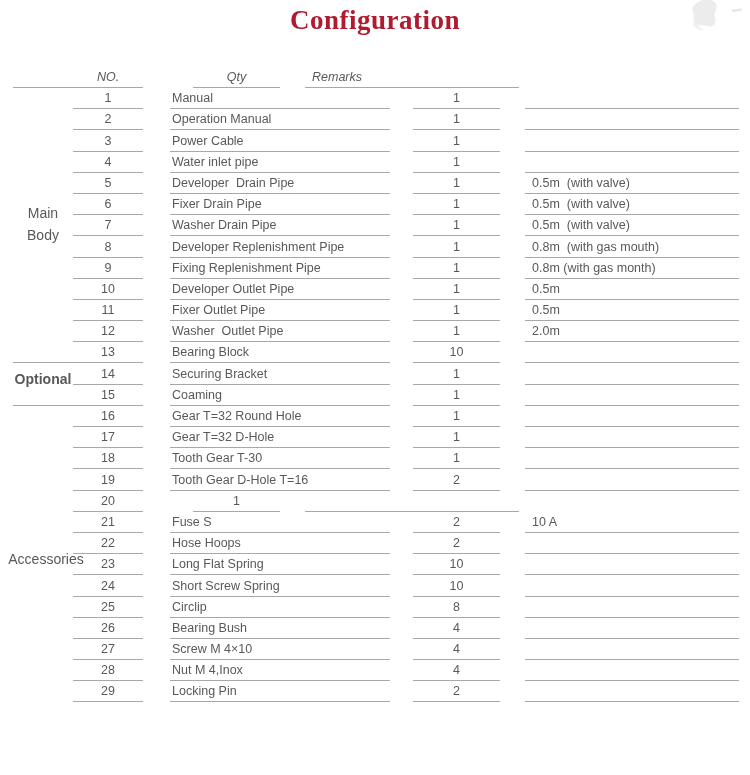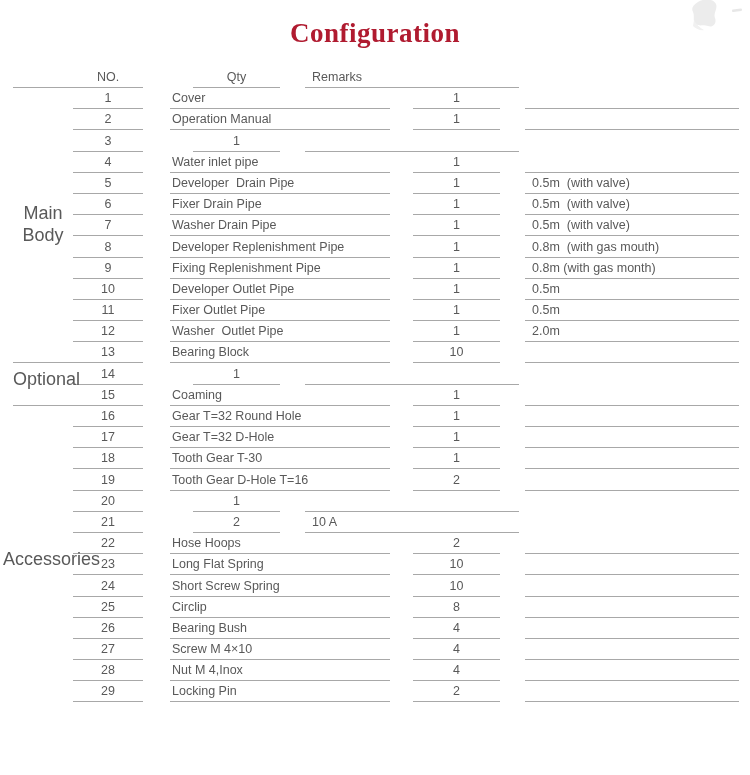--- a/index.html
+++ b/index.html
@@ -6,21 +6,21 @@
   .page{
     position:relative;
     width:750px;height:775px;
     background:#ffffff;
     font-family:"Liberation Sans","DejaVu Sans",sans-serif;
     color:#595959;
     overflow:hidden;
   }
   .title{
     margin:0;
-    padding-top:18px;
+    padding-top:5px;
     text-align:center;
     font-family:"Liberation Serif","DejaVu Serif",serif;
     font-weight:bold;
     font-size:27px;
     line-height:30px;
     color:#b01b30;
     letter-spacing:0.5px;
   }
   .watermark{
     position:absolute;top:0;left:680px;width:70px;height:50px;
@@ -29,21 +29,21 @@
   .cfg-table{
     position:absolute;top:62px;left:0;width:750px;
   }
   .row{
     display:flex;
     height:21.2px;
     margin-left:13px;
     align-items:flex-end;
     font-size:12.5px;
   }
-  .row.header{height:26px;}
+  .row.header{height:26px;font-style:italic;}
   .cell{
     box-sizing:border-box;
     height:100%;
     display:flex;
     align-items:flex-end;
     padding-bottom:2px;
     line-height:15px;
     border-bottom:1px solid transparent;
     overflow:hidden;
   }
@@ -51,27 +51,27 @@
   .cell.ext{width:60px;}
   .cell.no{width:70px;justify-content:center;}
   .sp1{width:27px;height:100%;}
   .cell.parts{width:220px;padding-left:2px;white-space:pre;}
   .sp2{width:23px;height:100%;}
   .cell.qty{width:87px;justify-content:center;}
   .sp3{width:25px;height:100%;}
   .cell.remarks{width:214px;padding-left:7px;white-space:pre;}
   .group-label{
     position:absolute;
-    font-size:18px;
+    font-size:14px;
     line-height:22px;
     color:#595959;
     text-align:center;
   }
   .gl-main{left:19px;width:48px;top:202px;}
-  .gl-optional{left:13px;width:60px;top:368px;}
+  .gl-optional{left:13px;width:60px;top:368px;font-weight:bold;}
   .gl-accessories{left:3px;width:86px;top:548px;}
 </style>
 </head>
 <body>
 
 <div class="page">
 
   <h1 class="title">Configuration</h1>
 
   <svg class="watermark" viewBox="0 0 70 50" xmlns="http://www.w3.org/2000/svg">
@@ -88,40 +88,41 @@
       <div class="sp2"></div>
       <div class="cell qty bordered">Qty</div>
       <div class="sp3"></div>
       <div class="cell remarks bordered">Remarks</div>
     </div>
     <div id="rows">
         <div class="row">
        <div class="cell ext"></div>
        <div class="cell no bordered">1</div>
        <div class="sp1"></div>
-       <div class="cell parts bordered">Cover</div>
+       <div class="cell parts bordered">Manual</div>
        <div class="sp2"></div>
        <div class="cell qty bordered">1</div>
        <div class="sp3"></div>
        <div class="cell remarks bordered"></div>
      </div>
         <div class="row">
        <div class="cell ext"></div>
        <div class="cell no bordered">2</div>
        <div class="sp1"></div>
        <div class="cell parts bordered">Operation Manual</div>
        <div class="sp2"></div>
        <div class="cell qty bordered">1</div>
        <div class="sp3"></div>
        <div class="cell remarks bordered"></div>
      </div>
         <div class="row">
        <div class="cell ext"></div>
        <div class="cell no bordered">3</div>
        <div class="sp1"></div>
+       <div class="cell parts bordered">Power Cable</div>
        <div class="sp2"></div>
        <div class="cell qty bordered">1</div>
        <div class="sp3"></div>
        <div class="cell remarks bordered"></div>
      </div>
         <div class="row">
        <div class="cell ext"></div>
        <div class="cell no bordered">4</div>
        <div class="sp1"></div>
        <div class="cell parts bordered">Water inlet pipe</div>
@@ -217,20 +218,21 @@
        <div class="cell parts bordered">Bearing Block</div>
        <div class="sp2"></div>
        <div class="cell qty bordered">10</div>
        <div class="sp3"></div>
        <div class="cell remarks bordered"></div>
      </div>
         <div class="row">
        <div class="cell ext"></div>
        <div class="cell no bordered">14</div>
        <div class="sp1"></div>
+       <div class="cell parts bordered">Securing Bracket</div>
        <div class="sp2"></div>
        <div class="cell qty bordered">1</div>
        <div class="sp3"></div>
        <div class="cell remarks bordered"></div>
      </div>
         <div class="row">
        <div class="cell ext bordered"></div>
        <div class="cell no bordered">15</div>
        <div class="sp1"></div>
        <div class="cell parts bordered">Coaming</div>
@@ -285,20 +287,21 @@
        <div class="sp1"></div>
        <div class="sp2"></div>
        <div class="cell qty bordered">1</div>
        <div class="sp3"></div>
        <div class="cell remarks bordered"></div>
      </div>
         <div class="row">
        <div class="cell ext"></div>
        <div class="cell no bordered">21</div>
        <div class="sp1"></div>
+       <div class="cell parts bordered">Fuse S</div>
        <div class="sp2"></div>
        <div class="cell qty bordered">2</div>
        <div class="sp3"></div>
        <div class="cell remarks bordered">10 A</div>
      </div>
         <div class="row">
        <div class="cell ext"></div>
        <div class="cell no bordered">22</div>
        <div class="sp1"></div>
        <div class="cell parts bordered">Hose Hoops</div>

